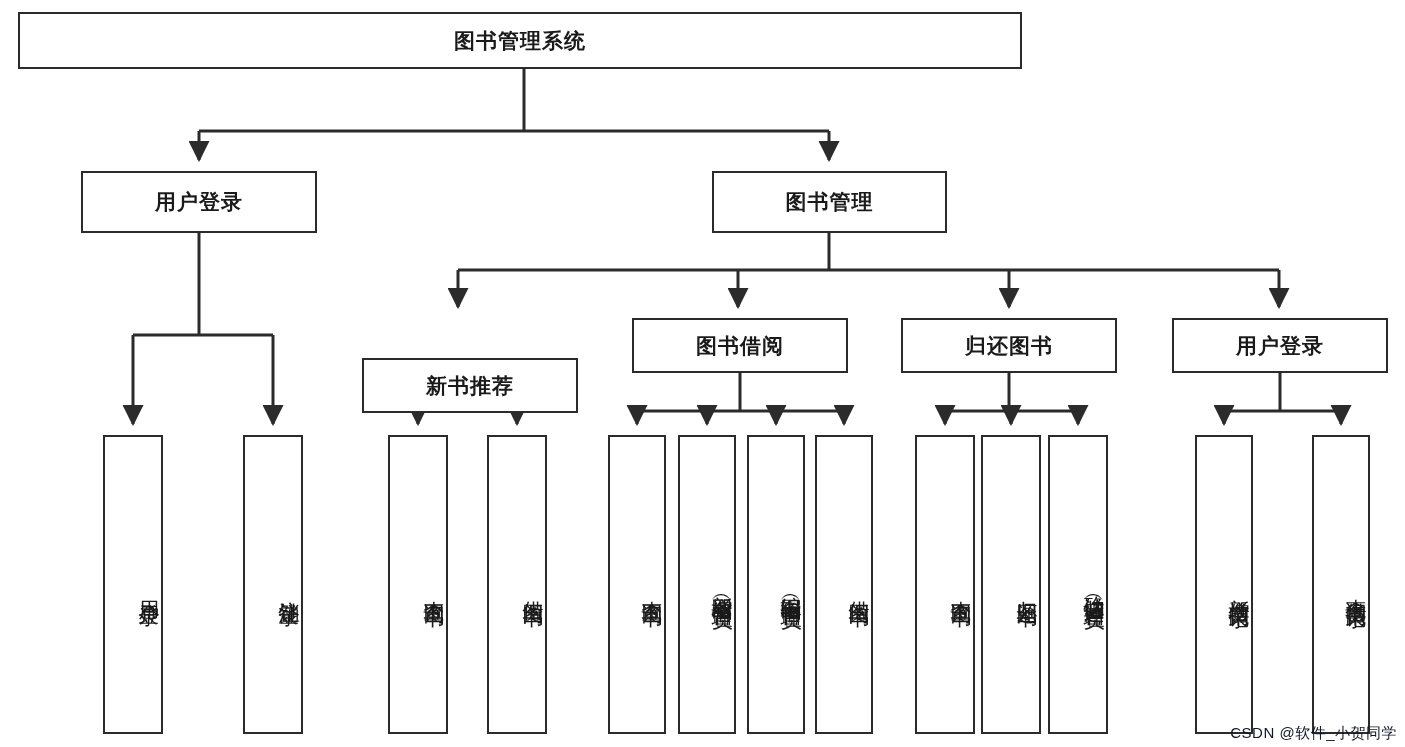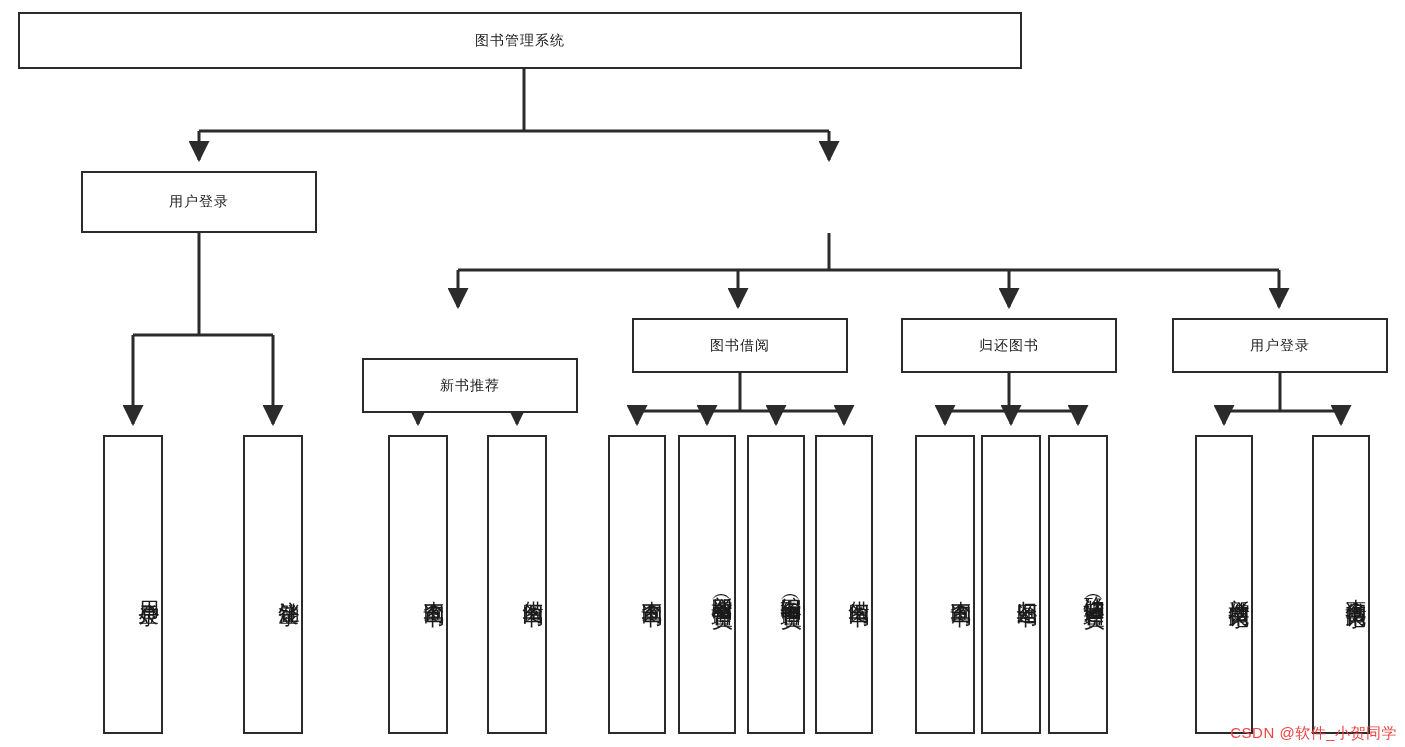--- a/index.html
+++ b/index.html
@@ -9,30 +9,30 @@
     color:#1a1a1a;
   }
   #diagram-root{position:relative;width:1405px;height:747px;background:#fff;}
   svg.wires{position:absolute;left:0;top:0;width:1405px;height:747px;}
   .node{
     position:absolute;box-sizing:border-box;
     border:2px solid #2b2b2b;background:#ffffff;
     display:flex;align-items:center;justify-content:center;
     text-align:center;
   }
-  .node.h-node{font-size:14px;line-height:1.1;letter-spacing:1px;}
+  .node.h-node{font-size:21px;line-height:1.1;letter-spacing:1px;font-weight:bold;}
   .node.v-node{
     font-size:21px;line-height:1.12;letter-spacing:2px;
     writing-mode:vertical-rl;text-orientation:upright;
     padding-top:6px;align-items:flex-start;justify-content:center;
   }
   .node .lbl{display:block;}
   .watermark{
     position:absolute;right:8px;bottom:4px;
-    font-size:15px;color:#ef4444;letter-spacing:0.5px;
+    font-size:15px;color:#0f172a;letter-spacing:0.5px;
     white-space:nowrap;user-select:none;
   }
 </style>
 </head>
 <body>
 
 <div id="diagram-root">
 
   <svg class="wires" viewBox="0 0 1405 747" xmlns="http://www.w3.org/2000/svg">
     <defs>
@@ -84,20 +84,23 @@
     </g>
   </svg>
 
   <div class="node h-node" style="left:18px;top:12px;width:1004px;height:57px;">
     <span class="lbl">图书管理系统</span>
   </div>
 
   <div class="node h-node" style="left:81px;top:171px;width:236px;height:62px;">
     <span class="lbl">用户登录</span>
   </div>
+  <div class="node h-node" style="left:712px;top:171px;width:235px;height:62px;">
+    <span class="lbl">图书管理</span>
+  </div>
 
   <div class="node h-node" style="left:362px;top:318px;width:216px;height:55px;margin-top:40px;">
     <span class="lbl">新书推荐</span>
   </div>
   <div class="node h-node" style="left:632px;top:318px;width:216px;height:55px;">
     <span class="lbl">图书借阅</span>
   </div>
   <div class="node h-node" style="left:901px;top:318px;width:216px;height:55px;">
     <span class="lbl">归还图书</span>
   </div>

